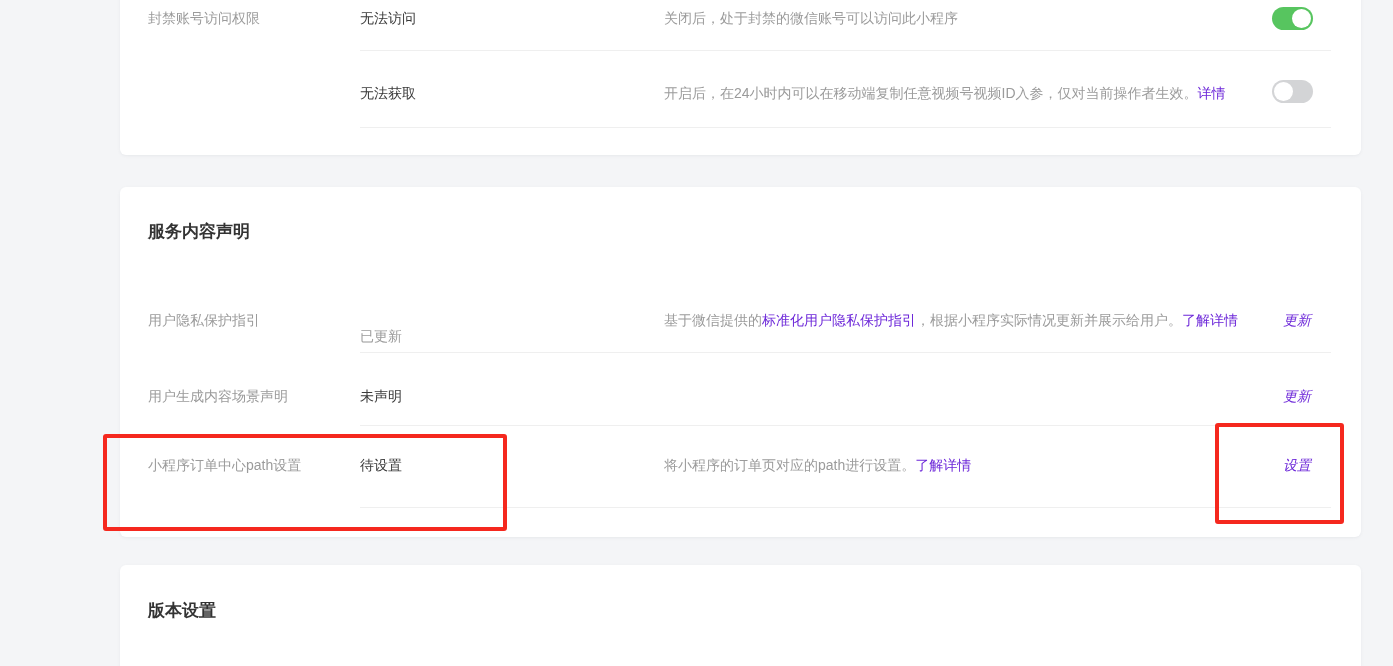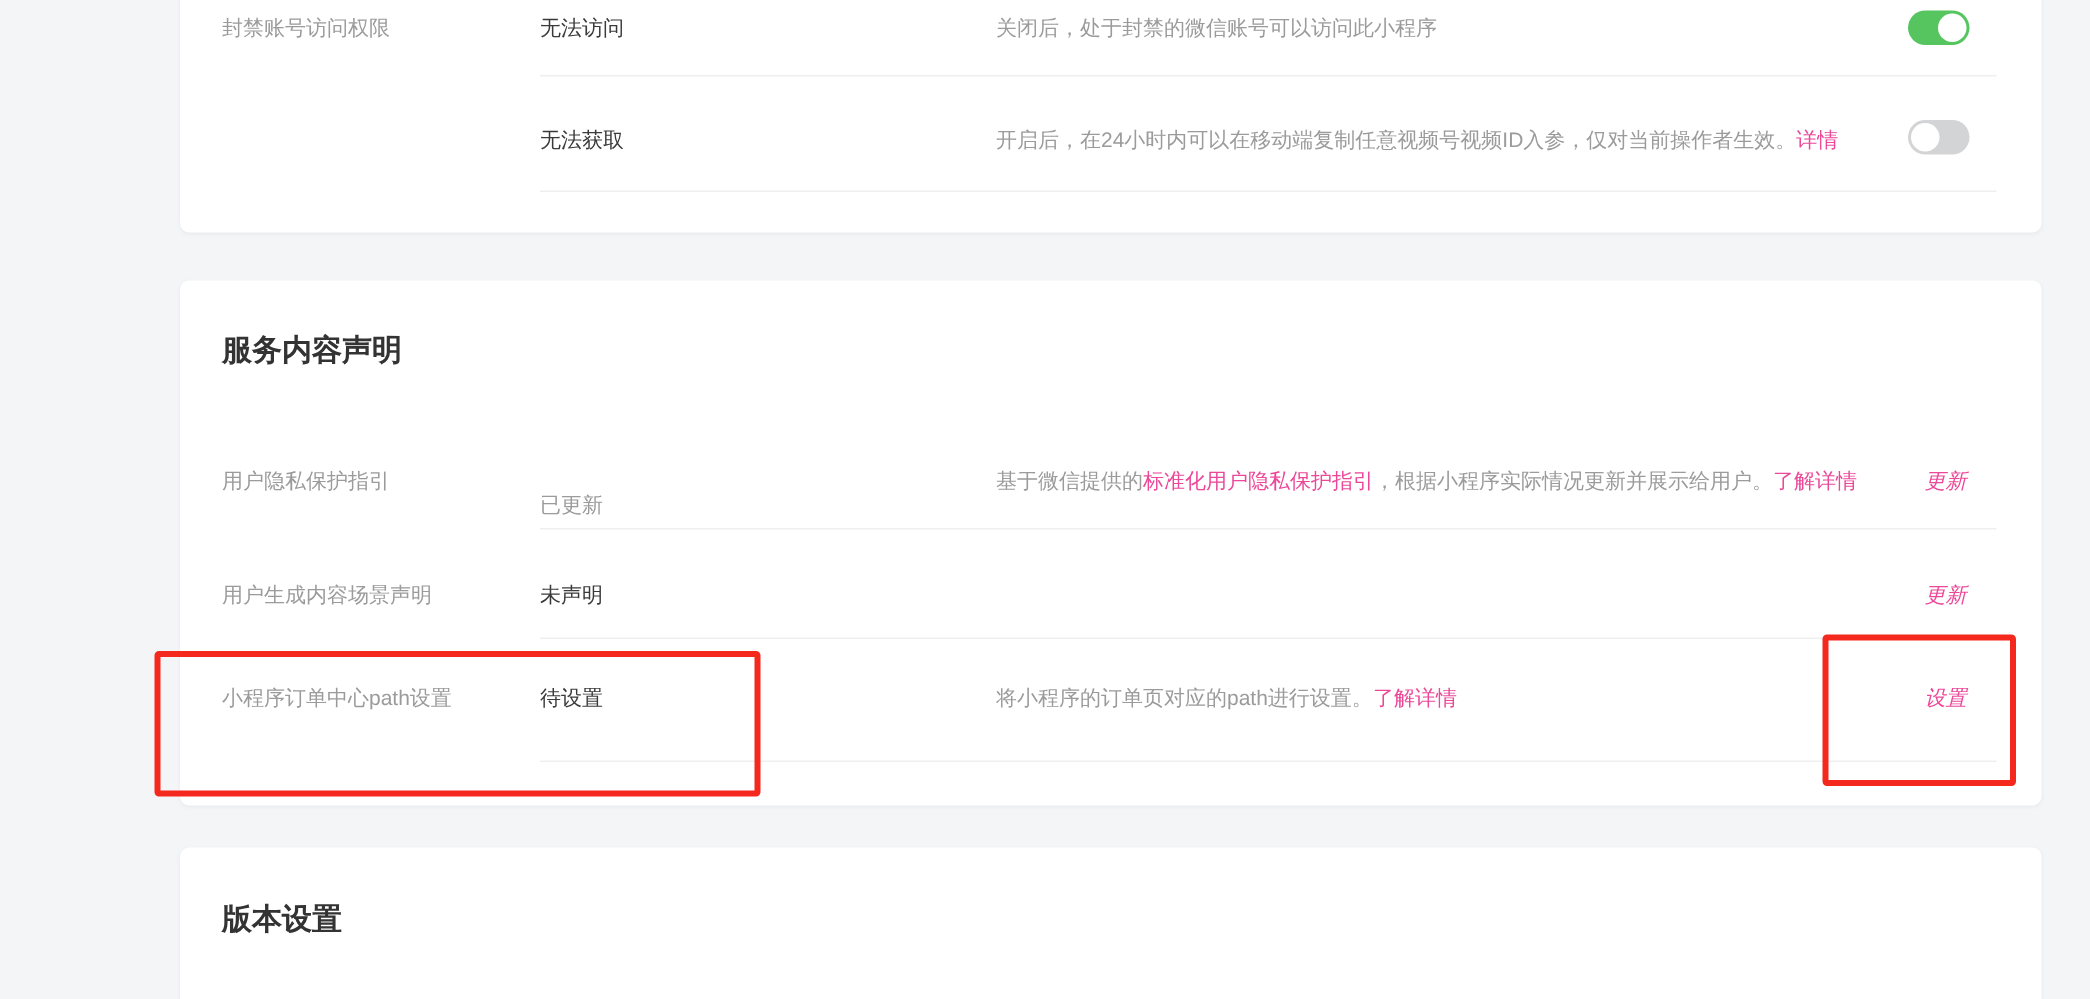--- a/index.html
+++ b/index.html
@@ -20,33 +20,33 @@
     border-radius: 6px;
     box-shadow: 0 1px 3px rgba(150,155,165,0.12);
   }
   .card-permissions { top: -60px; height: 215px; }
   .card-service { top: 187px; height: 350px; }
   .card-version { top: 565px; height: 150px; border-bottom-left-radius: 0; border-bottom-right-radius: 0; }
 
   .card-title {
     position: absolute;
     left: 28px;
-    font-size: 20px;
+    font-size: 17px;
     color: #333333;
     white-space: nowrap;
   }
 
   .cell { position: absolute; height: 20px; line-height: 20px; white-space: nowrap; }
   .col-label  { left: 28px;  width: 205px; color: #9b9b9b; }
   .col-value  { left: 240px; width: 150px; color: #3a3a3a; }
   .col-value.muted { color: #9b9b9b; margin-top: 16px; }
   .col-desc   { left: 500px; width: 660px; color: #9b9b9b; margin-left: 44px; }
   .col-action { left: 1163px; width: 60px; font-style: italic; }
 
-  .link { color: #ec4899; cursor: pointer; text-decoration: none; }
+  .link { color: #6d28d9; cursor: pointer; text-decoration: none; }
 
   .divider {
     position: absolute;
     left: 240px;
     width: 971px;
     height: 1px;
     background: #efefef;
   }
 
   .toggle {

